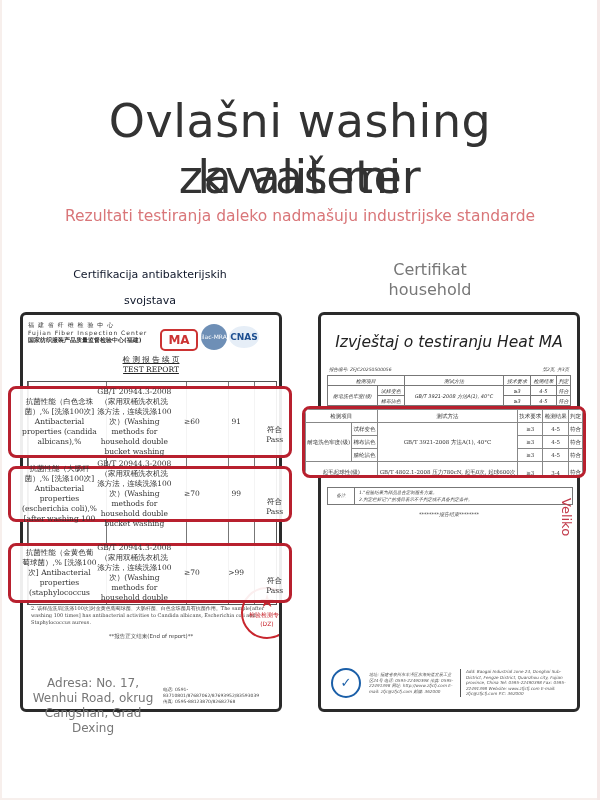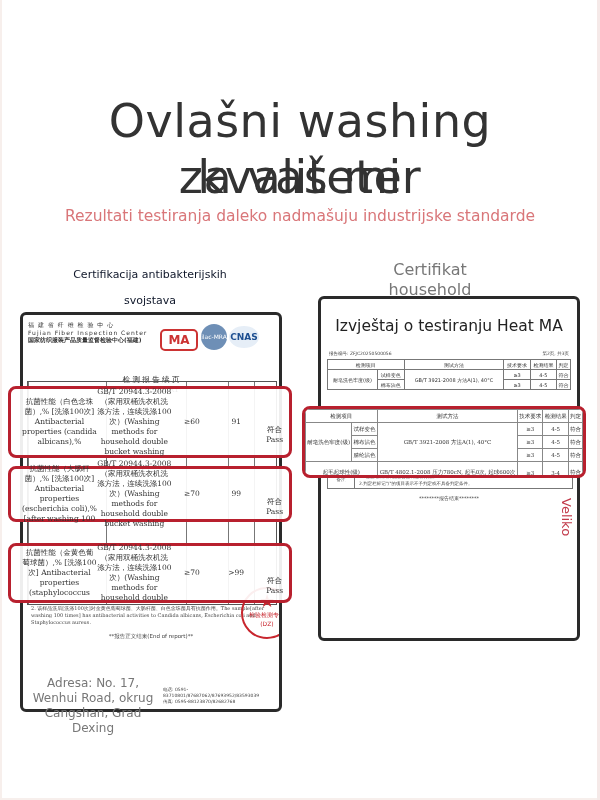--- a/index.html
+++ b/index.html
@@ -7,27 +7,27 @@
   .page { position:absolute; left:2px; top:0; width:595px; height:798px; background:#fff; }
   .title { position:absolute; left:0; width:600px; text-align:center; color:#333; font-family:"DejaVu Sans", sans-serif; font-weight:normal; font-size:46px; line-height:56px; letter-spacing:0.5px; }
   .t1 { top:62px; }
   .t2 { top:118px; }
   .subtitle { position:absolute; top:207px; left:0; width:600px; text-align:center; color:#d97679; font-size:15.5px; }
   .label { position:absolute; text-align:center; color:#0f172a; font-size:11px; line-height:26px; }
   .label.l1 { left:50px; width:200px; top:262px; }
   .label.l2 { left:360px; width:140px; top:260px; font-size:16px; line-height:20px; color:#777; }
   .doc { position:absolute; background:#fff; border:3px solid #2a2a2a; border-radius:6px; box-sizing:border-box; overflow:hidden; }
   .doc.left { left:20px; top:312px; width:262px; height:400px; }
-  .doc.right { left:318px; top:296px; width:262px; height:345px; }
+  .doc.right { left:318px; top:312px; width:262px; height:400px;font-style:italic; }
   .hdr-org { position:absolute; left:5px; top:6px; font-size:6px; color:#333; line-height:7.5px; letter-spacing:1px; }
   .hdr-org b { font-weight:bold; letter-spacing:0; }
   .logo-ma { position:absolute; left:137px; top:14px; width:34px; height:18px; border:2px solid #c33; border-radius:5px; color:#c33; font-weight:bold; font-size:12px; text-align:center; line-height:18px; }
   .logo-ilac { position:absolute; left:178px; top:9px; width:26px; height:26px; border-radius:50%; background:#6e8fb6; color:#fff; font-size:6px; text-align:center; line-height:26px; }
   .logo-cnas { position:absolute; left:206px; top:11px; width:30px; height:22px; color:#1d4f91; font-weight:bold; font-size:9px; text-align:center; line-height:22px; border-radius:50%; background:#e6eef7; }
-  .report-title { position:absolute; left:0; width:100%; top:60px; text-align:center; font-family:"DejaVu Serif", serif; font-size:7.5px; color:#222; line-height:10px; }
+  .report-title { position:absolute; left:0; width:100%; top:40px; text-align:center; font-family:"DejaVu Serif", serif; font-size:7.5px; color:#222; line-height:10px;text-decoration:underline; }
   .tbl-lines { position:absolute; left:4px; top:66px; width:248px; height:222px; border:1px solid #555; }
   .vline { position:absolute; top:0; bottom:0; width:1px; background:#777; }
   .hl-box { position:absolute; left:-14px; width:286px; border:3px solid #b8202e; border-radius:8px; background:rgba(255,255,255,0.92); box-sizing:border-box; display:flex; align-items:center; font-family:"DejaVu Serif", serif; color:#333; font-size:7.5px; line-height:10px; }
   .hl-box .c1 { width:78px; text-align:center; padding-left:11px; }
   .hl-box .c2 { width:78px; text-align:center; }
   .hl-box .c3 { width:42px; text-align:center; }
   .hl-box .c4 { width:50px; text-align:center; }
   .hl-box .c5 { width:30px; text-align:center;margin-top:26px; }
   .footnote { position:absolute; left:8px; top:290px; width:240px; font-family:"DejaVu Serif", serif; font-size:5px; color:#444; line-height:7px; }
   .end { position:absolute; left:0; width:100%; top:318px; text-align:center; font-size:5.5px; color:#444; }

